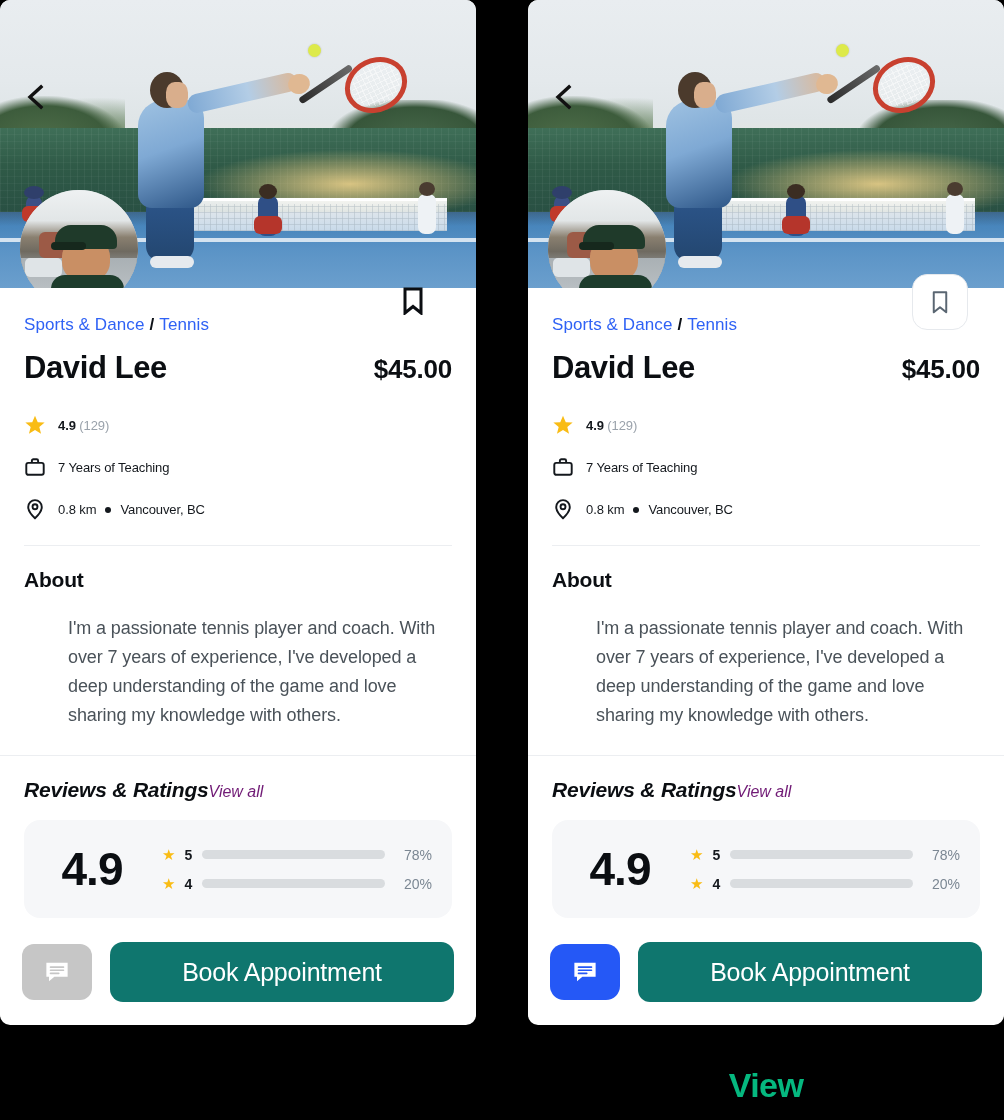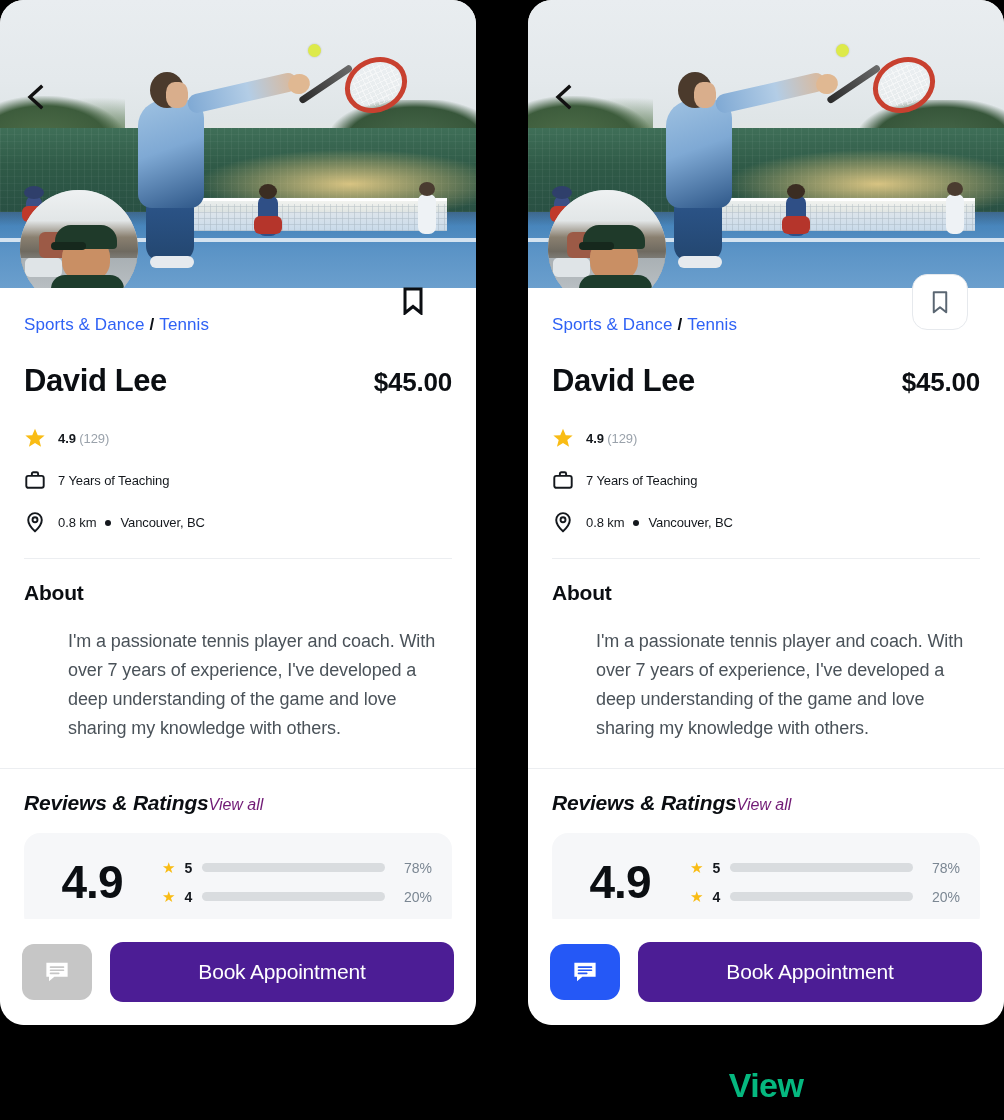--- a/index.html
+++ b/index.html
@@ -6,21 +6,21 @@
   body{
     width:1004px;height:1120px;background:#000;overflow:hidden;
     font-family:"Liberation Sans","DejaVu Sans",sans-serif;
     -webkit-font-smoothing:antialiased;
   }
   .stage{position:relative;width:1004px;height:1120px;}
 
   
   .phone{
     position:absolute;top:0;width:476px;height:1025px;
-    background:#fff;border-radius:24px;overflow:hidden;
+    background:#fff;border-radius:10px;overflow:hidden;
   }
   .phone.left{left:0;}
   .phone.right{left:528px;}
 
   
   .hero{position:relative;width:100%;height:288px;overflow:hidden;}
   .hero-sky{
     position:absolute;inset:0;
     background:linear-gradient(#e9edf0 0%,#e4e9ec 28%,#dfe5e7 42%,#e8e6dd 52%,#e9e4d6 58%,#dfe0d8 62%,#d9dfd9 66%,#cfd9cf 70%);
   }
@@ -139,21 +139,21 @@
     position:absolute;right:22px;top:-4px;width:34px;height:34px;
     display:flex;align-items:center;justify-content:center;cursor:pointer;
   }
   .bookmark-box{
     position:absolute;right:12px;top:-14px;width:54px;height:54px;border-radius:15px;
     border:1px solid #e6e9ed;background:#fff;display:flex;align-items:center;justify-content:center;cursor:pointer;
   }
   .crumbs{font-size:17px;line-height:1;padding-top:28px;letter-spacing:.1px;}
   .crumbs a{color:#2f62f5;text-decoration:none;cursor:pointer;}
   .crumbs .sep{color:#0d1117;margin:0 5px;font-weight:700;}
-  .name-row{display:flex;align-items:baseline;justify-content:space-between;margin-top:30px;}
+  .name-row{display:flex;align-items:baseline;justify-content:space-between;margin-top:17px;}
   .name{font-size:31px;font-weight:700;color:#0b0e12;letter-spacing:-.4px;}
   .price{font-size:26px;font-weight:700;color:#0b0e12;letter-spacing:-.2px;}
 
   .meta{margin-top:28px;}
   .meta-row{display:flex;align-items:center;gap:12px;margin-bottom:20px;}
   .meta-row:last-child{margin-bottom:12px;}
   .meta-text{font-size:13px;color:#14181d;letter-spacing:-.1px;}
   .meta-text .muted{color:#9aa2ab;}
   .meta-text b{font-weight:700;}
   .dotsep{display:inline-block;margin:0 9px;vertical-align:middle;width:6px;height:6px;border-radius:50%;background:#14181d;}
@@ -189,23 +189,23 @@
     display:flex;align-items:center;gap:18px;padding:0 22px;box-sizing:border-box;
     border-radius:0 0 26px 26px;
   }
   .chatbtn{
     width:70px;height:56px;border-radius:12px;display:flex;align-items:center;justify-content:center;
     cursor:pointer;flex:0 0 auto;
   }
   .chatbtn.gray{background:#c6c6c6;}
   .chatbtn.blue{background:#2558f6;border-radius:14px;}
   .bookbtn{
-    flex:1;height:60px;border-radius:13px;background:#4c1d95;color:#fff;
+    flex:1;height:60px;border-radius:13px;background:#0f766e;color:#fff;
     display:flex;align-items:center;justify-content:center;
-    font-size:21px;letter-spacing:-.2px;cursor:pointer;
+    font-size:25px;letter-spacing:-.2px;cursor:pointer;
   }
   .right .bookbtn{border-radius:12px;height:60px;}
 
   .after-label{
     position:absolute;left:528px;width:476px;top:1066px;text-align:center;
     font-size:34px;font-weight:700;color:#05b87f;letter-spacing:-.6px;
   }
 </style>
 </head>
 <body>

